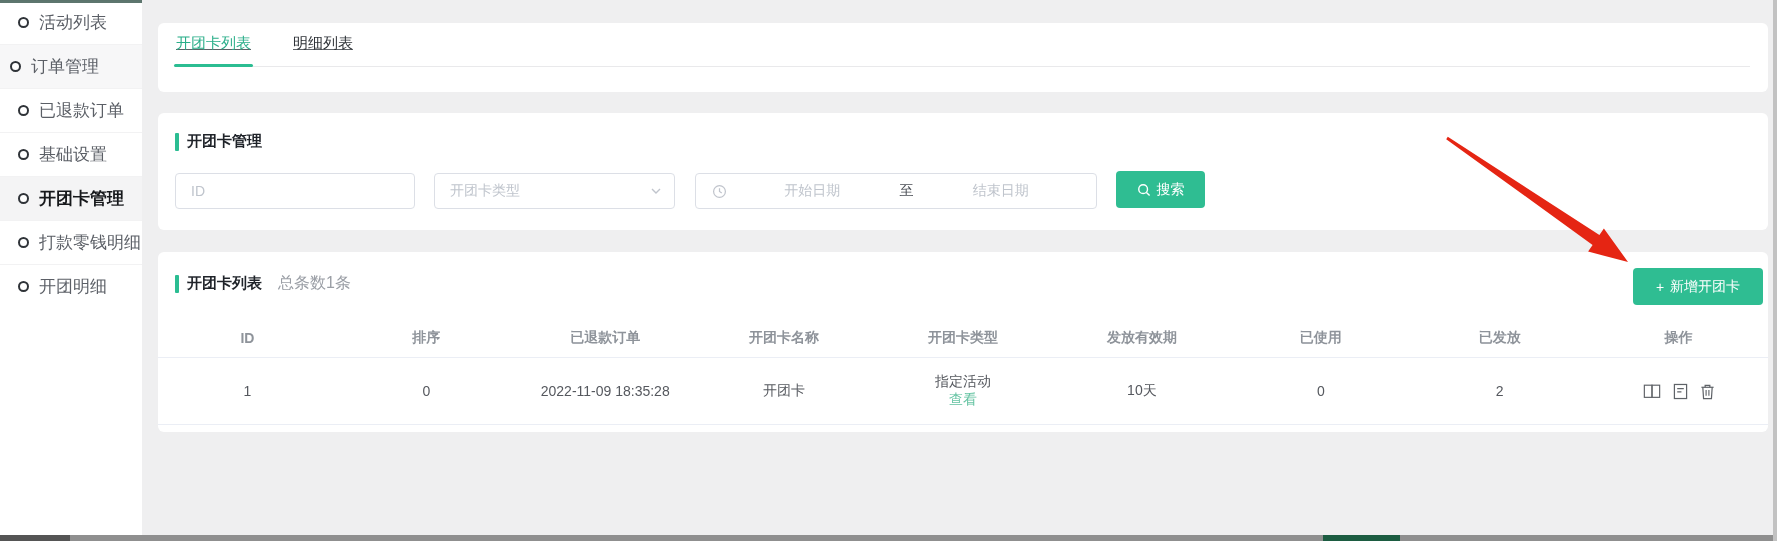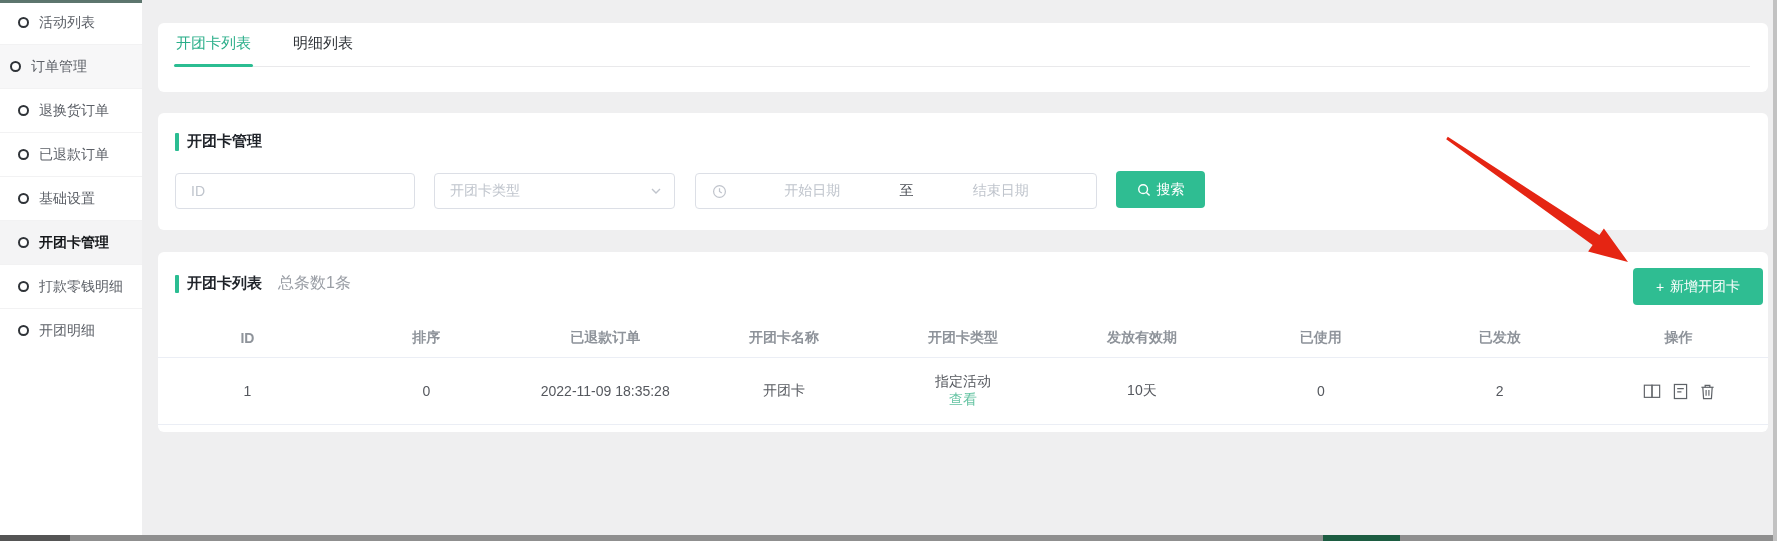--- a/index.html
+++ b/index.html
@@ -15,34 +15,34 @@
   .sidebar {
     position:absolute; left:0; top:0; width:142px; height:535px;
     background:#ffffff; z-index:2;
   }
   .sb-artifact {
     position:absolute; left:0; top:0; width:142px; height:3px;
     background:#35544a; opacity:.8;
   }
   .sb-item {
     height:44px; display:flex; align-items:center; gap:10px;
-    padding-left:18px; font-size:14px; color:#5b5f66; cursor:pointer;
+    padding-left:18px; font-size:17px; color:#5b5f66; cursor:pointer;
     border-top:1px solid #f2f2f3;
   }
   .sb-item:first-of-type { border-top:none; }
   .sb-item .dot {
     width:11px; height:11px; border:2px solid #2f3338; border-radius:50%;
     flex:0 0 auto; background:#fff;
   }
   .sb-item.hover { background:#f7f7f8;padding-left:10px; }
   .sb-item.active { background:#f4f4f5; font-weight:bold; color:#16181b; }
   
   .card {
     position:absolute; left:158px; width:1610px; background:#fff;
-    border-radius:6px; z-index:1;
+    border-radius:6px; z-index:1;text-decoration:underline;
   }
   
   .card-tabs { top:23px; height:69px; }
   .tabs-row {
     margin:0 18px; height:44px; display:flex; align-items:center; gap:42px;
     border-bottom:1px solid #e9e9eb; position:relative;
   }
   .tab { font-size:15px; color:#2f3338; cursor:pointer; padding-bottom:2px; position:relative; height:100%; display:flex; align-items:center; }
   .tab.active { color:#2aae89; }
   .tab.active::after {
@@ -108,24 +108,20 @@
 
 <nav class="sidebar">
   <div class="sb-artifact"></div>
   <div class="sb-item">
     <span class="dot"></span>
     <span>活动列表</span>
   </div>
   <div class="sb-item hover">
     <span class="dot"></span>
     <span>订单管理</span>
-  </div>
-  <div class="sb-item">
-    <span class="dot"></span>
-    <span>退换货订单</span>
   </div>
   <div class="sb-item">
     <span class="dot"></span>
     <span>已退款订单</span>
   </div>
   <div class="sb-item">
     <span class="dot"></span>
     <span>基础设置</span>
   </div>
   <div class="sb-item active">

